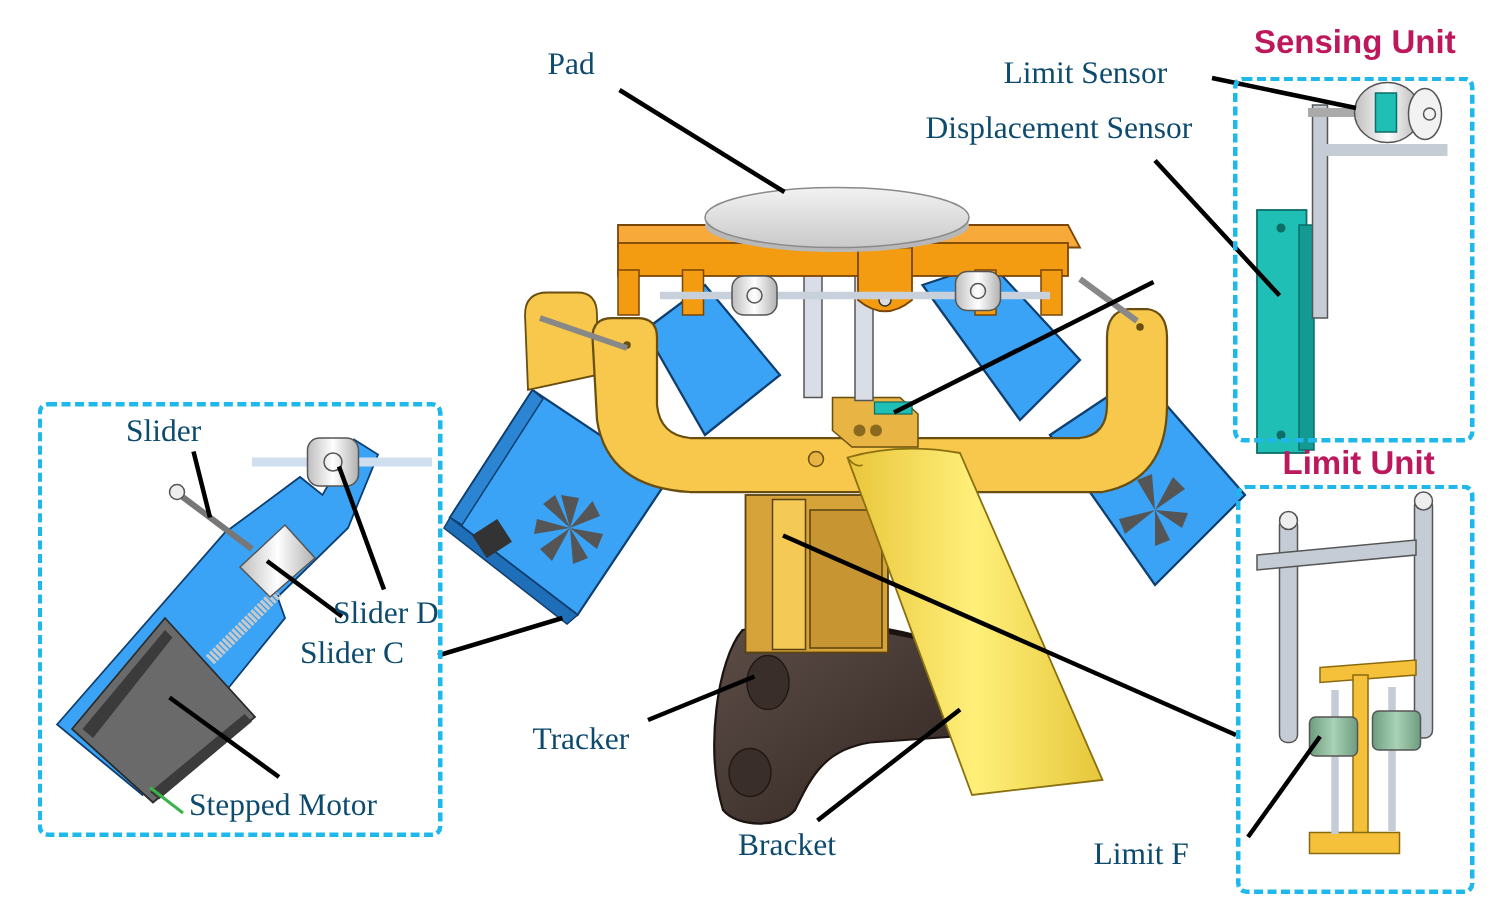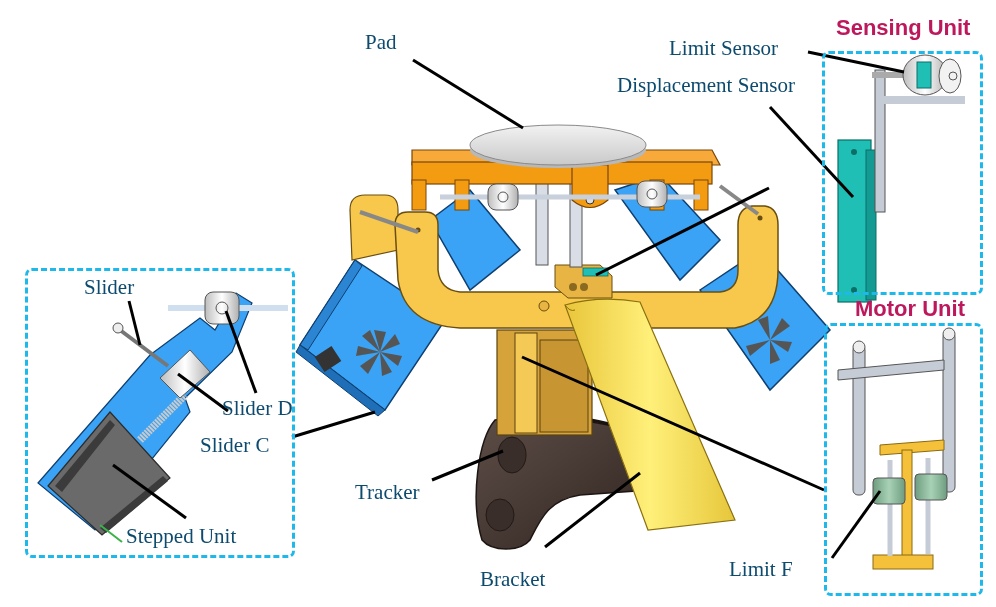--- a/index.html
+++ b/index.html
@@ -206,26 +206,26 @@
       <line x1="522" y1="357" x2="824" y2="490"></line>
       <line x1="832" y1="558" x2="880" y2="491"></line>
     </g>
   </svg>
 
   <div class="box" style="left:25px;top:268px;width:270px;height:290px;"></div>
   <div class="box" style="left:822px;top:51px;width:161px;height:244px;"></div>
   <div class="box" style="left:824px;top:323px;width:159px;height:273px;"></div>
 
   <div class="ttl" style="left:836px;top:17px;">Sensing Unit</div>
-  <div class="ttl" style="left:855px;top:298px;">Motor Unit</div>
+  <div class="ttl" style="left:855px;top:298px;">Limit Unit</div>
 
   <div class="lbl" style="left:365px;top:32px;">Pad</div>
   <div class="lbl" style="left:669px;top:38px;">Limit Sensor</div>
   <div class="lbl" style="left:570px;top:75px;margin-left:47px;">Displacement Sensor</div>
   <div class="lbl" style="left:84px;top:277px;">Slider</div>
   <div class="lbl" style="left:222px;top:398px;">Slider D</div>
-  <div class="lbl" style="left:200px;top:435px;">Slider C</div>
-  <div class="lbl" style="left:126px;top:526px;">Stepped Unit</div>
+  <div class="lbl" style="left:200px;top:425px;">Slider C</div>
+  <div class="lbl" style="left:126px;top:526px;">Stepped Motor</div>
   <div class="lbl" style="left:355px;top:482px;text-align:center;">Tracker</div>
-  <div class="lbl" style="left:480px;top:553px;margin-top:16px;">Bracket</div>
+  <div class="lbl" style="left:492px;top:553px;">Bracket</div>
   <div class="lbl" style="left:729px;top:559px;">Limit F</div>
 
 </div>
 
 </body></html>

